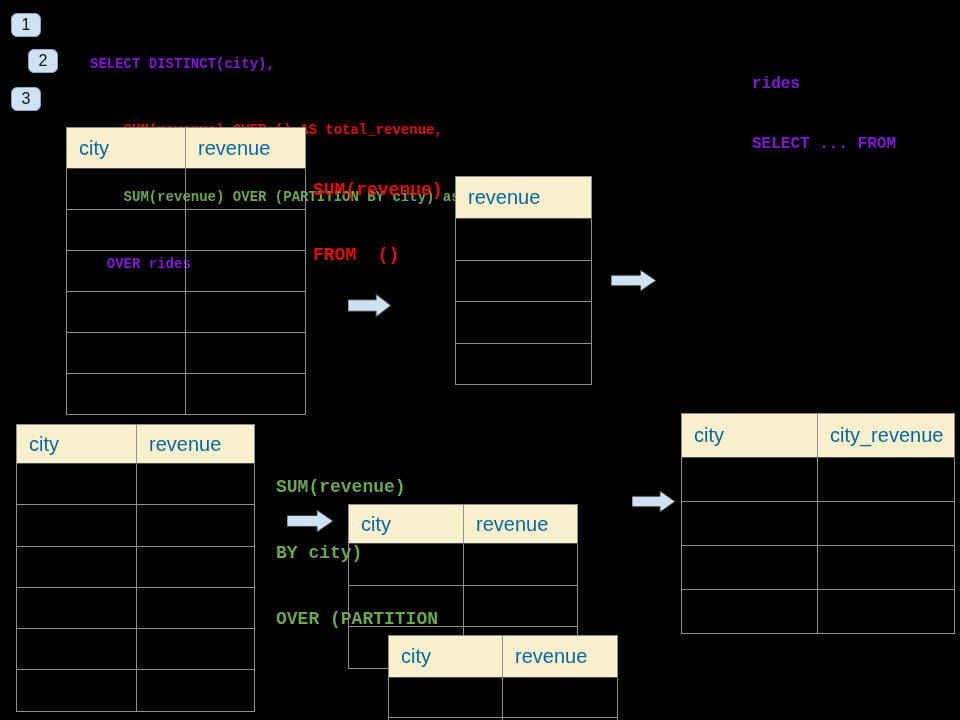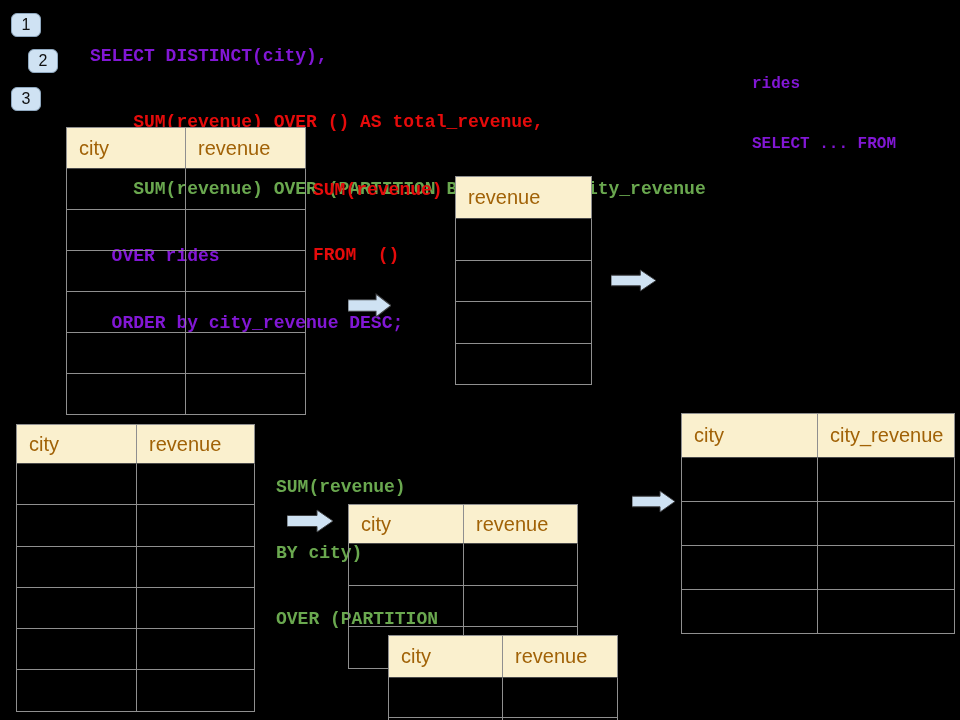--- a/index.html
+++ b/index.html
@@ -2,58 +2,57 @@
 <html><head>
 <meta charset="utf-8">
 <style>
   * { margin:0; padding:0; box-sizing:border-box; }
   html,body { width:960px; height:720px; }
   body { position:relative; width:960px; height:720px; background:#000; overflow:hidden;
          font-family:"Liberation Sans", sans-serif; }
 
   
   .mono { font-family:"Liberation Mono","DejaVu Sans Mono",monospace; font-weight:bold; white-space:pre; }
-  .code-block { position:absolute; left:90px; top:0; font-size:18px; line-height:22.3px; }
+  .code-block { position:absolute; left:90px; top:8px; font-size:14px; line-height:22.3px; }
   .c-purple { color:#8217d5; }
   .c-red    { color:#e60b0b; }
   .c-green  { color:#6aa84f; }
   .side-note { position:absolute; left:752px; top:34px; font-size:16px; line-height:20px; }
   .lbl-total { position:absolute; left:313px; top:137px; font-size:18px; line-height:21.5px; }
   .lbl-part  { position:absolute; left:276px; top:432px; font-size:18px; line-height:22px; }
 
   
   .badge { position:absolute; width:30px; height:24px; background:#cfe2f3;
            border:1px solid #8fa8bf; border-radius:6px; color:#111;
            font-size:16px; display:flex; align-items:center; justify-content:center; }
 
   
   .tbl  { position:absolute; border-left:1px solid #8f8f8f; border-top:1px solid #8f8f8f; }
   .trow { display:flex; }
   .hd   { background:#faf0ce; border-right:1px solid #8f8f8f; border-bottom:1px solid #4a4a4a;
           display:flex; align-items:center; padding-left:12px;
-          font-size:20px; color:#a16207; }
+          font-size:20px; color:#0369a1; }
   .cell { border-right:1px solid #8f8f8f; border-bottom:1px solid #8f8f8f; background:transparent; }
 
   
   .arrow { position:absolute; }
   .arrow svg { display:block; width:100%; height:100%; }
 </style>
 </head>
 <body>
 
 <div class="badge" style="left:11px;top:13px">1</div>
 <div class="badge" style="left:28px;top:49px">2</div>
 <div class="badge" style="left:11px;top:87px">3</div>
 
 <div class="code-block mono">
   <div class="c-purple">SELECT DISTINCT(city),</div>
   <div class="c-red">    SUM(revenue) OVER () AS total_revenue,</div>
   <div class="c-green">    SUM(revenue) OVER (PARTITION BY city) as city_revenue</div>
   <div class="c-purple">  OVER rides</div>
-  <div class="c-purple">  ORDER by city_revenue DESC;</div>
 </div>
 
 <div class="side-note mono c-purple">
   <div>rides</div>
   <div>SELECT ... FROM</div>
 </div>
 
 <div class="lbl-total mono c-red">
   <div>SUM(revenue)</div>
   <div>FROM  ()</div>

